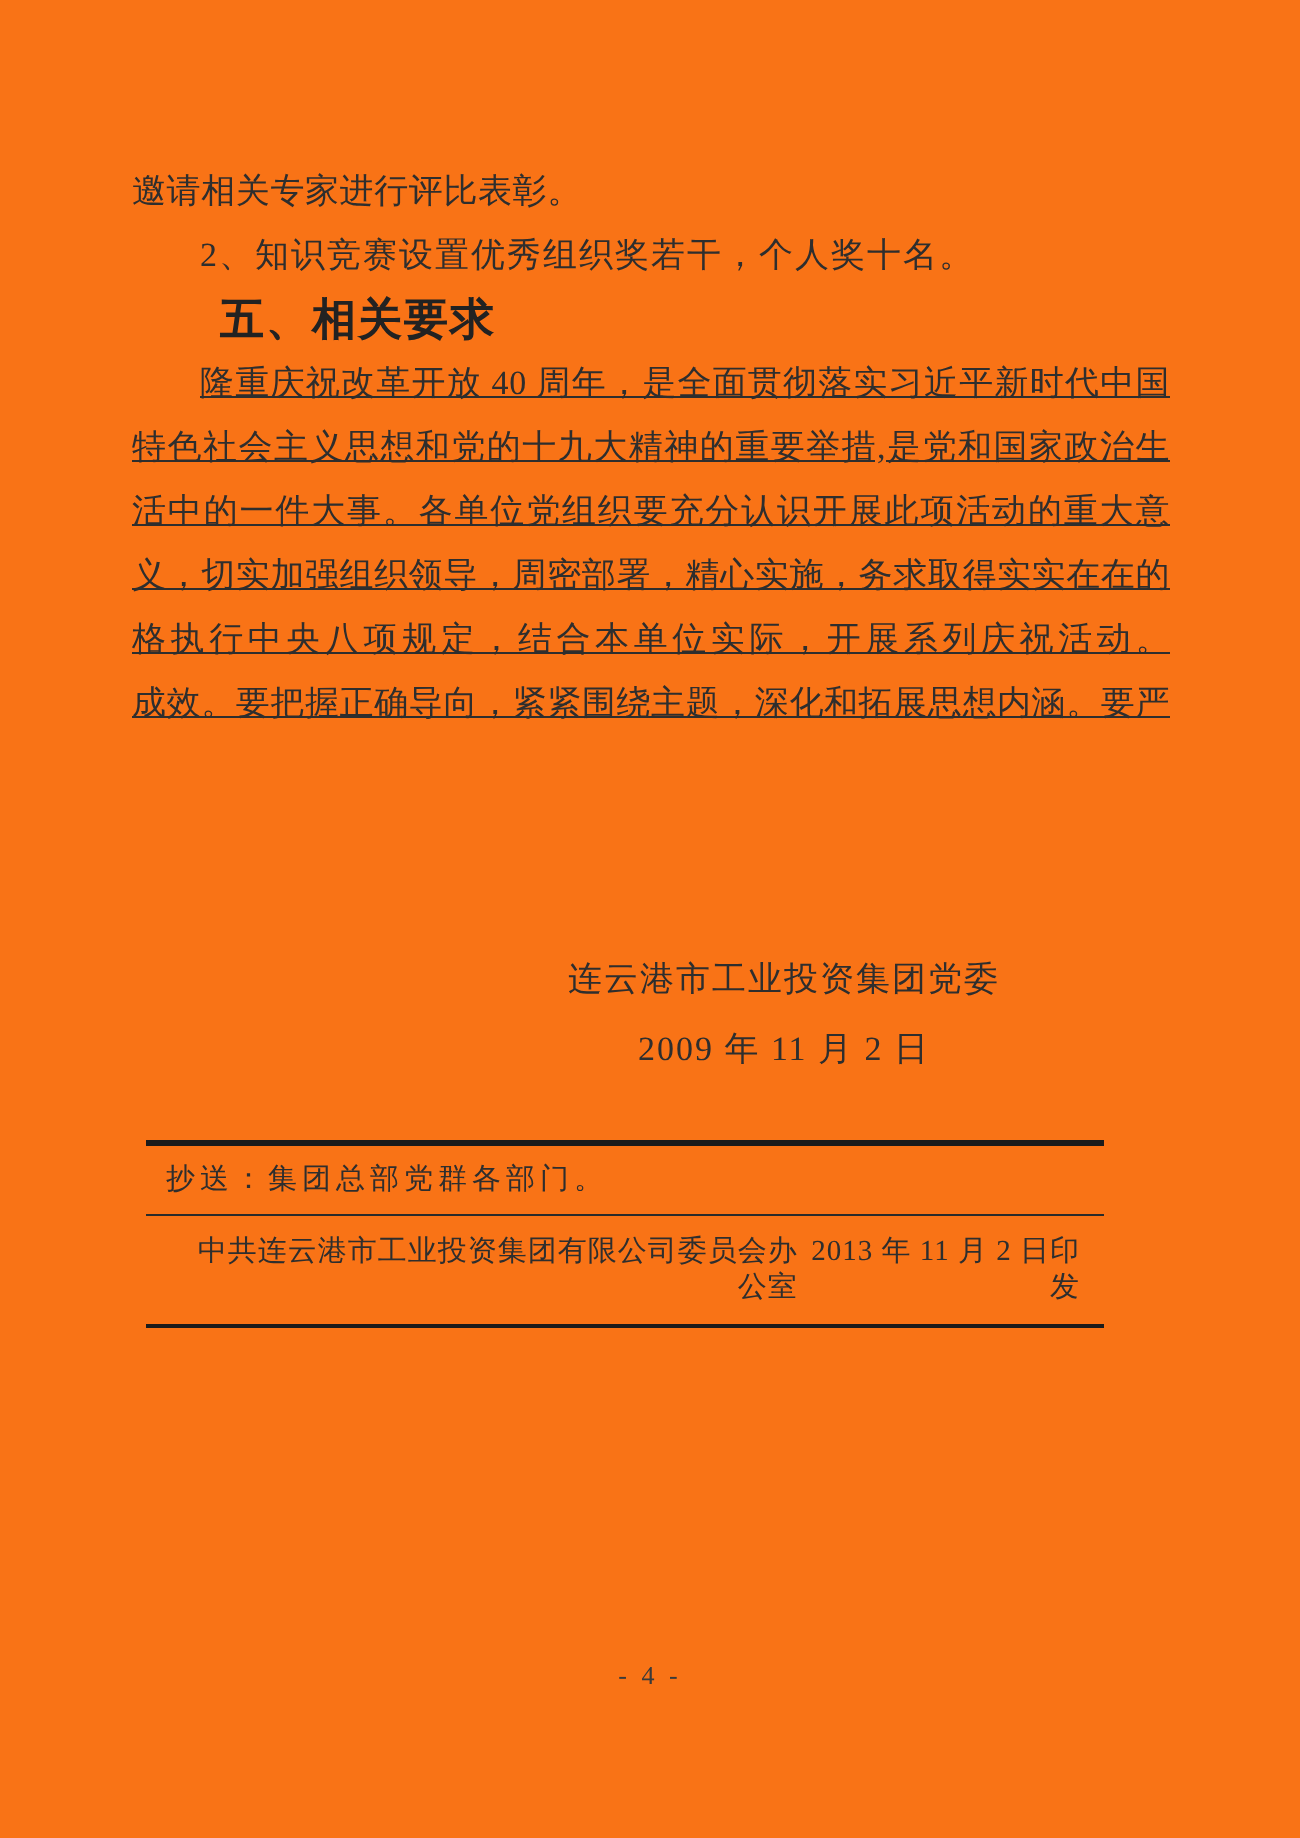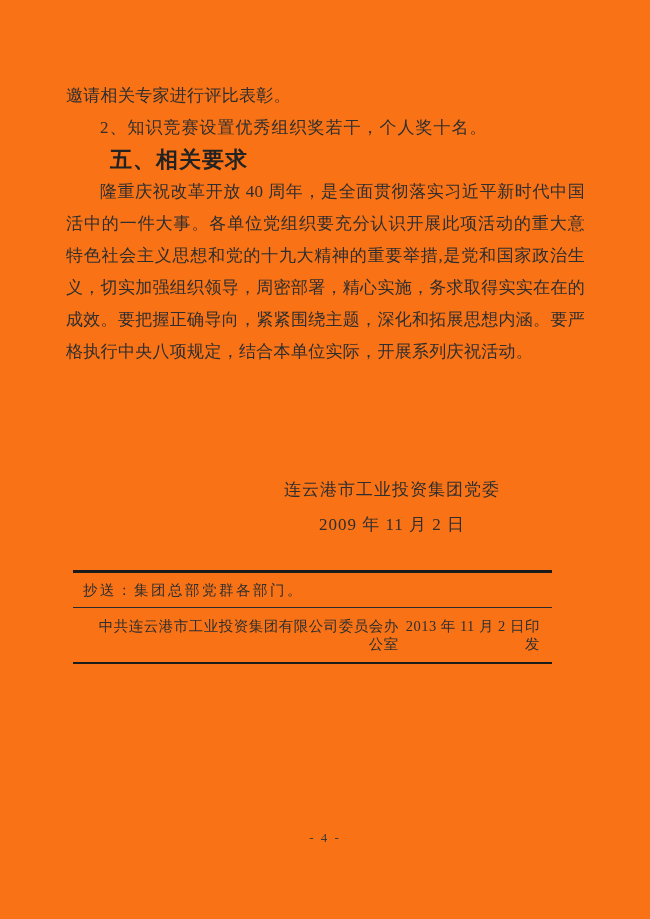--- a/index.html
+++ b/index.html
@@ -32,20 +32,21 @@
     text-indent: 2em;
     font-family: "Liberation Sans", "DejaVu Sans", sans-serif;
     font-weight: 700;
     font-size: 22px;
     color: #222222;
     letter-spacing: 1px;
   }
   .paragraph .para-line {
     text-align: justify;
     text-align-last: justify;
+    text-decoration: underline;
   }
   .paragraph .para-line:first-child { text-indent: 2em; }
   .paragraph .para-line:last-child { text-align-last: left; }
 
   
   .signature {
     position: absolute;
     top: 472px;
     left: 134px;
     width: 516px;
@@ -96,25 +97,25 @@
 <body>
 
 <div class="page">
 
   <div class="content">
     <div class="line-plain">邀请相关专家进行评比表彰。</div>
     <div class="line-indent">2、知识竞赛设置优秀组织奖若干，个人奖十名。</div>
     <div class="section-heading">五、相关要求</div>
     <div class="paragraph">
         <div class="para-line">隆重庆祝改革开放 40 周年，是全面贯彻落实习近平新时代中国</div>
+        <div class="para-line">特色社会主义思想和党的十九大精神的重要举措,是党和国家政治生</div>
         <div class="para-line">活中的一件大事。各单位党组织要充分认识开展此项活动的重大意</div>
-        <div class="para-line">特色社会主义思想和党的十九大精神的重要举措,是党和国家政治生</div>
         <div class="para-line">义，切实加强组织领导，周密部署，精心实施，务求取得实实在在的</div>
+        <div class="para-line">格执行中央八项规定，结合本单位实际，开展系列庆祝活动。</div>
         <div class="para-line">成效。要把握正确导向，紧紧围绕主题，深化和拓展思想内涵。要严</div>
-        <div class="para-line">格执行中央八项规定，结合本单位实际，开展系列庆祝活动。</div>
       </div>
   </div>
 
   <div class="signature">
     <div>连云港市工业投资集团党委</div>
     <div>2009 年 11 月 2 日</div>
   </div>
 
   <div class="footer">
     <div class="rule-thick"></div>

